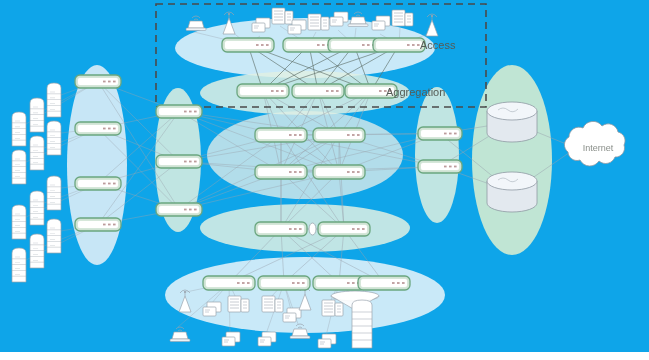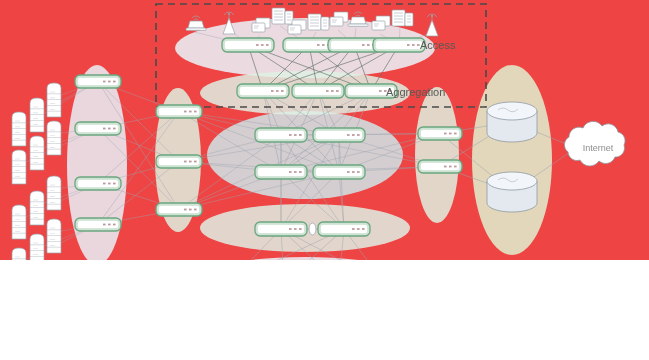--- a/index.html
+++ b/index.html
@@ -1,19 +1,19 @@
 <!DOCTYPE html>
 <html><head>
 <meta charset="utf-8">
 <style>
   html,body{margin:0;padding:0;background:#ffffff;}
   #stage{
     position:relative;
-    width:649px;height:260px;
-    background:#ef4444;
+    width:649px;height:352px;
+    background:#0ea5e9;
     overflow:hidden;
     font-family:"Liberation Sans", sans-serif;
   }
   #stage svg{position:absolute;left:0;top:0;}
   .lbl{
     font-family:"Liberation Sans", sans-serif;
     font-size:11px;
     fill:#555b55;
   }
   .cloudlbl{

